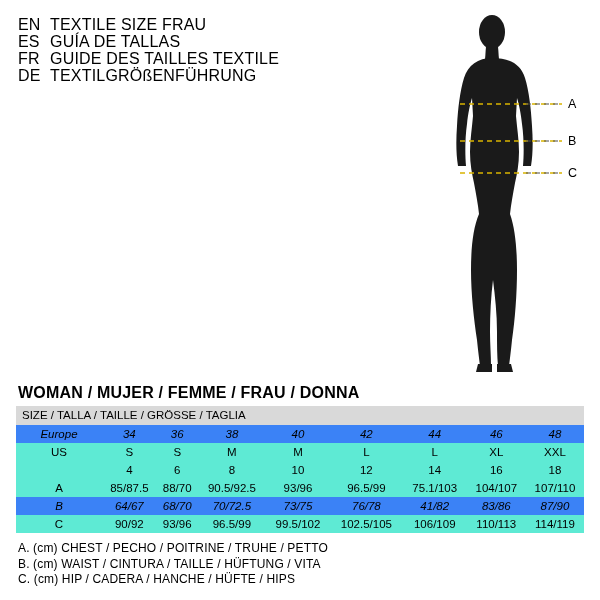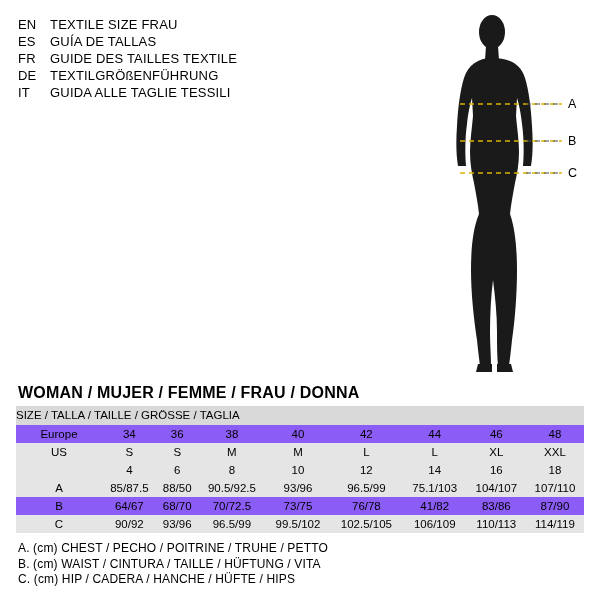--- a/index.html
+++ b/index.html
@@ -26,21 +26,21 @@
   
   .lang-block {
     position: absolute;
     left: 18px;
     top: 16px;
     width: 300px;
   }
   .lang-row {
     display: flex;
     align-items: baseline;
-    font-size: 13px;
+    font-size: 16px;
     line-height: 17px;
     letter-spacing: 0.2px;
   }
   .lang-code {
     width: 32px;
     flex: 0 0 32px;
   }
   .lang-text {
     white-space: nowrap;
   }
@@ -102,29 +102,31 @@
     white-space: nowrap;
   }
   td.rowlabel {
     text-align: left;
     padding-left: 6px;
     width: 86px;
   }
   tr.header-row td {
     background: #d9d9d9;
     text-align: left;
+    padding-left: 6px;
     font-size: 11.5px;
     height: 19px;
     line-height: 19px;
   }
   tr.shaded td {
-    background: #e5e5e5;
+    background: #5eead4;
   }
   tr.plain td {
-    background: #8b5cf6;
+    background: #3b82f6;
+    font-style: italic;
   }
 
   
   .notes {
     position: absolute;
     left: 18px;
     top: 541px;
     font-size: 12px;
     line-height: 15.5px;
     letter-spacing: 0.15px;
@@ -147,24 +149,20 @@
       <span class="lang-code">ES</span>
       <span class="lang-text">GUÍA DE TALLAS</span>
     </div>
     <div class="lang-row">
       <span class="lang-code">FR</span>
       <span class="lang-text">GUIDE DES TAILLES TEXTILE</span>
     </div>
     <div class="lang-row">
       <span class="lang-code">DE</span>
       <span class="lang-text">TEXTILGRÖßENFÜHRUNG</span>
-    </div>
-    <div class="lang-row">
-      <span class="lang-code">IT</span>
-      <span class="lang-text">GUIDA ALLE TAGLIE TESSILI</span>
     </div>
   </div>
 
   <div class="figure-wrap">
     <svg class="figure-svg" width="190" height="370" viewBox="0 0 190 370">
 
       <ellipse cx="92" cy="24" rx="13" ry="17" fill="#1a1a1a"></ellipse>
 
       <path d="M86 38 L98 38 L99 52 L85 52 Z" fill="#1a1a1a"></path>
 
@@ -260,21 +258,21 @@
         <td>12</td>
         <td>14</td>
         <td>16</td>
         <td>18</td>
       </tr>
 
 
       <tr class="shaded">
         <td class="rowlabel">A</td>
         <td>85/87.5</td>
-        <td>88/50</td>
+        <td>88/70</td>
         <td>90.5/92.5</td>
         <td>93/96</td>
         <td>96.5/99</td>
         <td>75.1/103</td>
         <td>104/107</td>
         <td>107/110</td>
       </tr>
 
       <tr class="plain">
         <td class="rowlabel">B</td>

